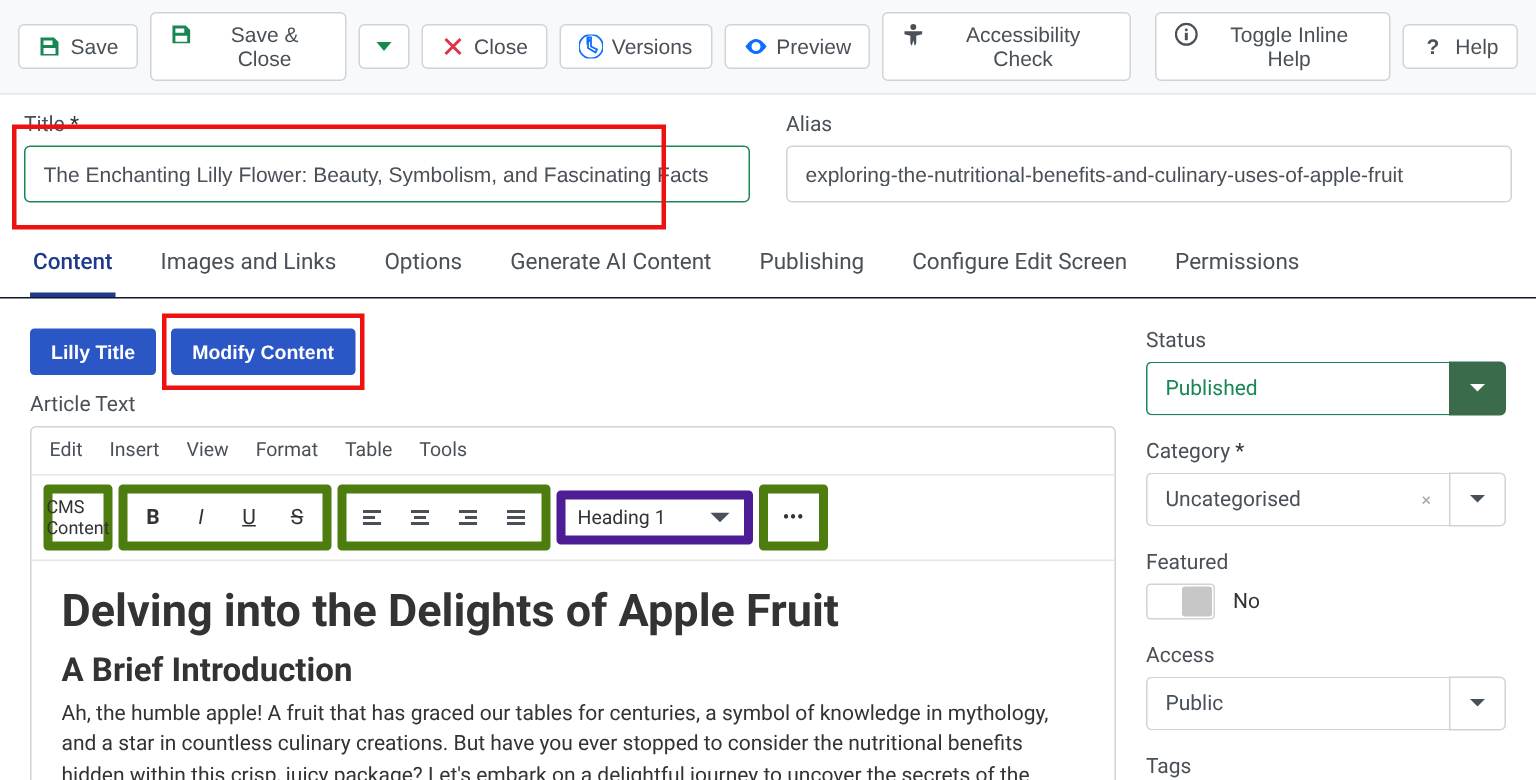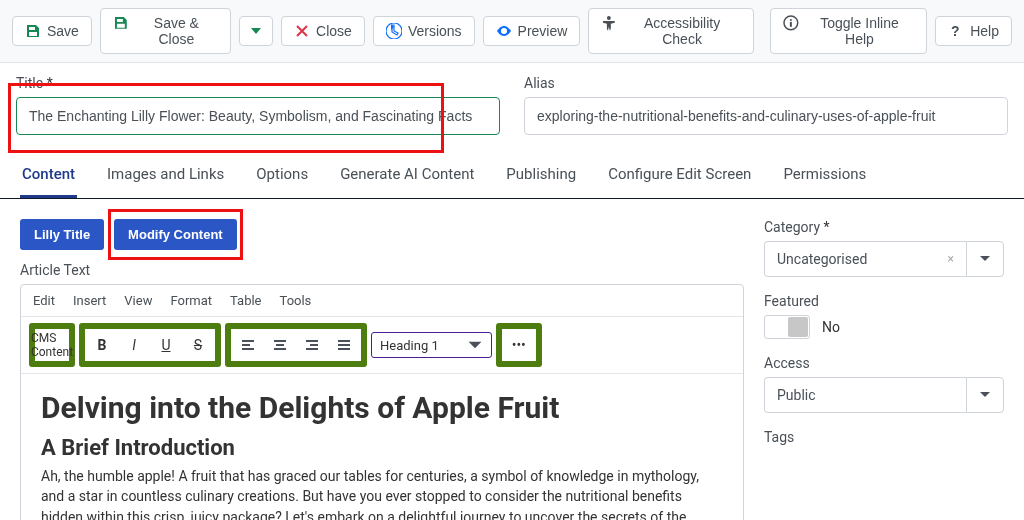--- a/index.html
+++ b/index.html
@@ -40,21 +40,21 @@
 
   .field-label { font-size: 14px; color: #495057; margin-bottom: 6px; display: block; }
 
   .editor { border: 1px solid #ced4da; border-radius: 4px; }
   .menubar { display: flex; gap: 18px; padding: 8px 12px; border-bottom: 1px solid #e5e5e5; font-size: 13px; color: #495057; }
   .menubar span { cursor: pointer; }
   .toolbar2 { display: flex; align-items: center; gap: 4px; padding: 6px 8px; border-bottom: 1px solid #e5e5e5; flex-wrap: wrap; }
   .tgroup { display: flex; align-items: center; gap: 2px; border: 6px solid #4d7c0f; border-radius: 3px; padding: 2px; }
   .tib { width: 30px; height: 28px; display: inline-flex; align-items: center; justify-content: center; cursor: pointer; border-radius: 2px; font-size: 14px; }
   .cms { padding: 0 8px; font-size: 12px; display: inline-flex; align-items: center; gap: 4px; }
-  .sel { border: 1px solid #4c1d95; border-radius: 3px; padding: 4px 8px; font-size: 13px; display: inline-flex; align-items: center; gap: 28px; cursor: pointer; }
+  .sel { border: 6px solid #4c1d95; border-radius: 3px; padding: 4px 8px; font-size: 13px; display: inline-flex; align-items: center; gap: 28px; cursor: pointer; }
 
   .editor-body { padding: 16px 20px; max-height: 220px; overflow-y: auto; position: relative; }
   .editor-body h1 { font-size: 30px; font-weight: 700; margin-bottom: 6px; }
   .editor-body h2 { font-size: 22px; font-weight: 700; margin: 10px 0 6px; }
   .editor-body p { font-size: 14px; color: #333; line-height: 1.45; margin-bottom: 8px; }
 
   .select-wrap { display: flex; }
   .select-wrap .sel-body { flex: 1; border: 1px solid #ced4da; border-right: none; border-radius: 4px 0 0 4px; padding: 9px 12px; font-size: 14px; color: #495057; display: flex; align-items: center; justify-content: space-between; }
   .select-wrap .sel-caret { width: 38px; border: 1px solid #ced4da; border-radius: 0 4px 4px 0; display: flex; align-items: center; justify-content: center; cursor: pointer; background: #fff; }
   .select-wrap.green .sel-body { border-color: #198754; color: #198754; }
@@ -252,20 +252,33 @@
         <h1>Delving into the Delights of Apple Fruit</h1>
         <h2>A Brief Introduction</h2>
         <p>Ah, the humble apple! A fruit that has graced our tables for centuries, a symbol of knowledge in mythology, and a star in countless culinary creations. But have you ever stopped to consider the nutritional benefits hidden within this crisp, juicy package? Let's embark on a delightful journey to uncover the secrets of the apple!</p>
 
       </div>
     </div>
   </div>
 
   <div class="side-col">
     <div>
+      <span class="field-label">Status</span>
+      <div class="select-wrap green">
+        <div class="sel-body">
+            <span>Published</span>
+          </div>
+        <div class="sel-caret">
+            <svg viewBox="0 0 12 12" width="12" height="12">
+              <path d="M1 3l5 5 5-5z"></path>
+            </svg>
+          </div>
+      </div>
+    </div>
+    <div>
       <span class="field-label req">Category</span>
       <div class="select-wrap">
         <div class="sel-body">
           <span>Uncategorised</span>
           <span class="clear-x">×</span>
         </div>
         <div class="sel-caret">
             <svg viewBox="0 0 12 12" width="12" height="12" fill="#495057">
               <path d="M1 3l5 5 5-5z"></path>
             </svg>

